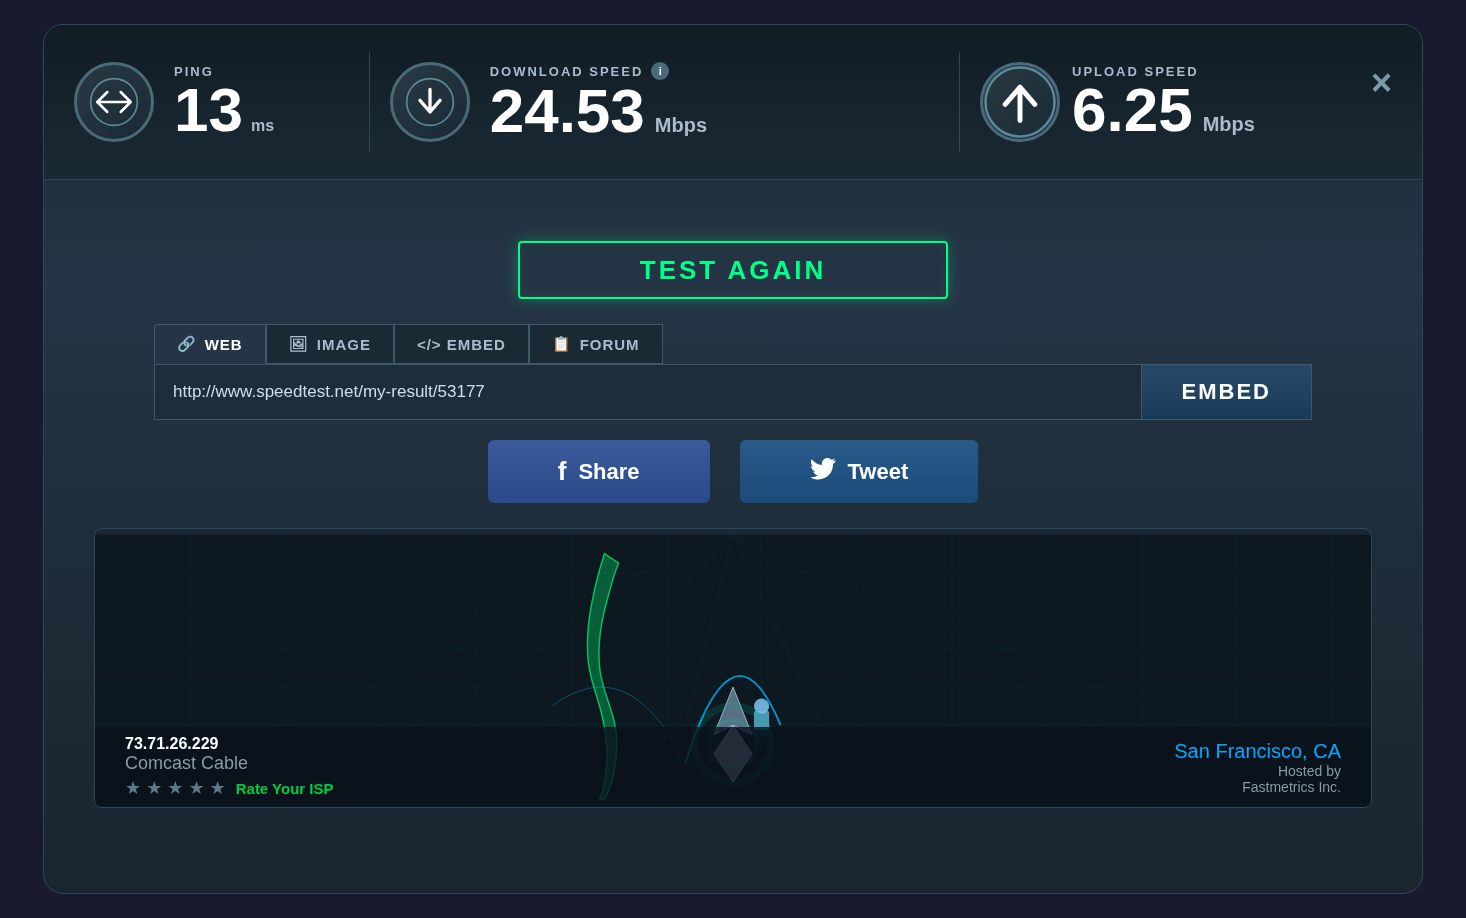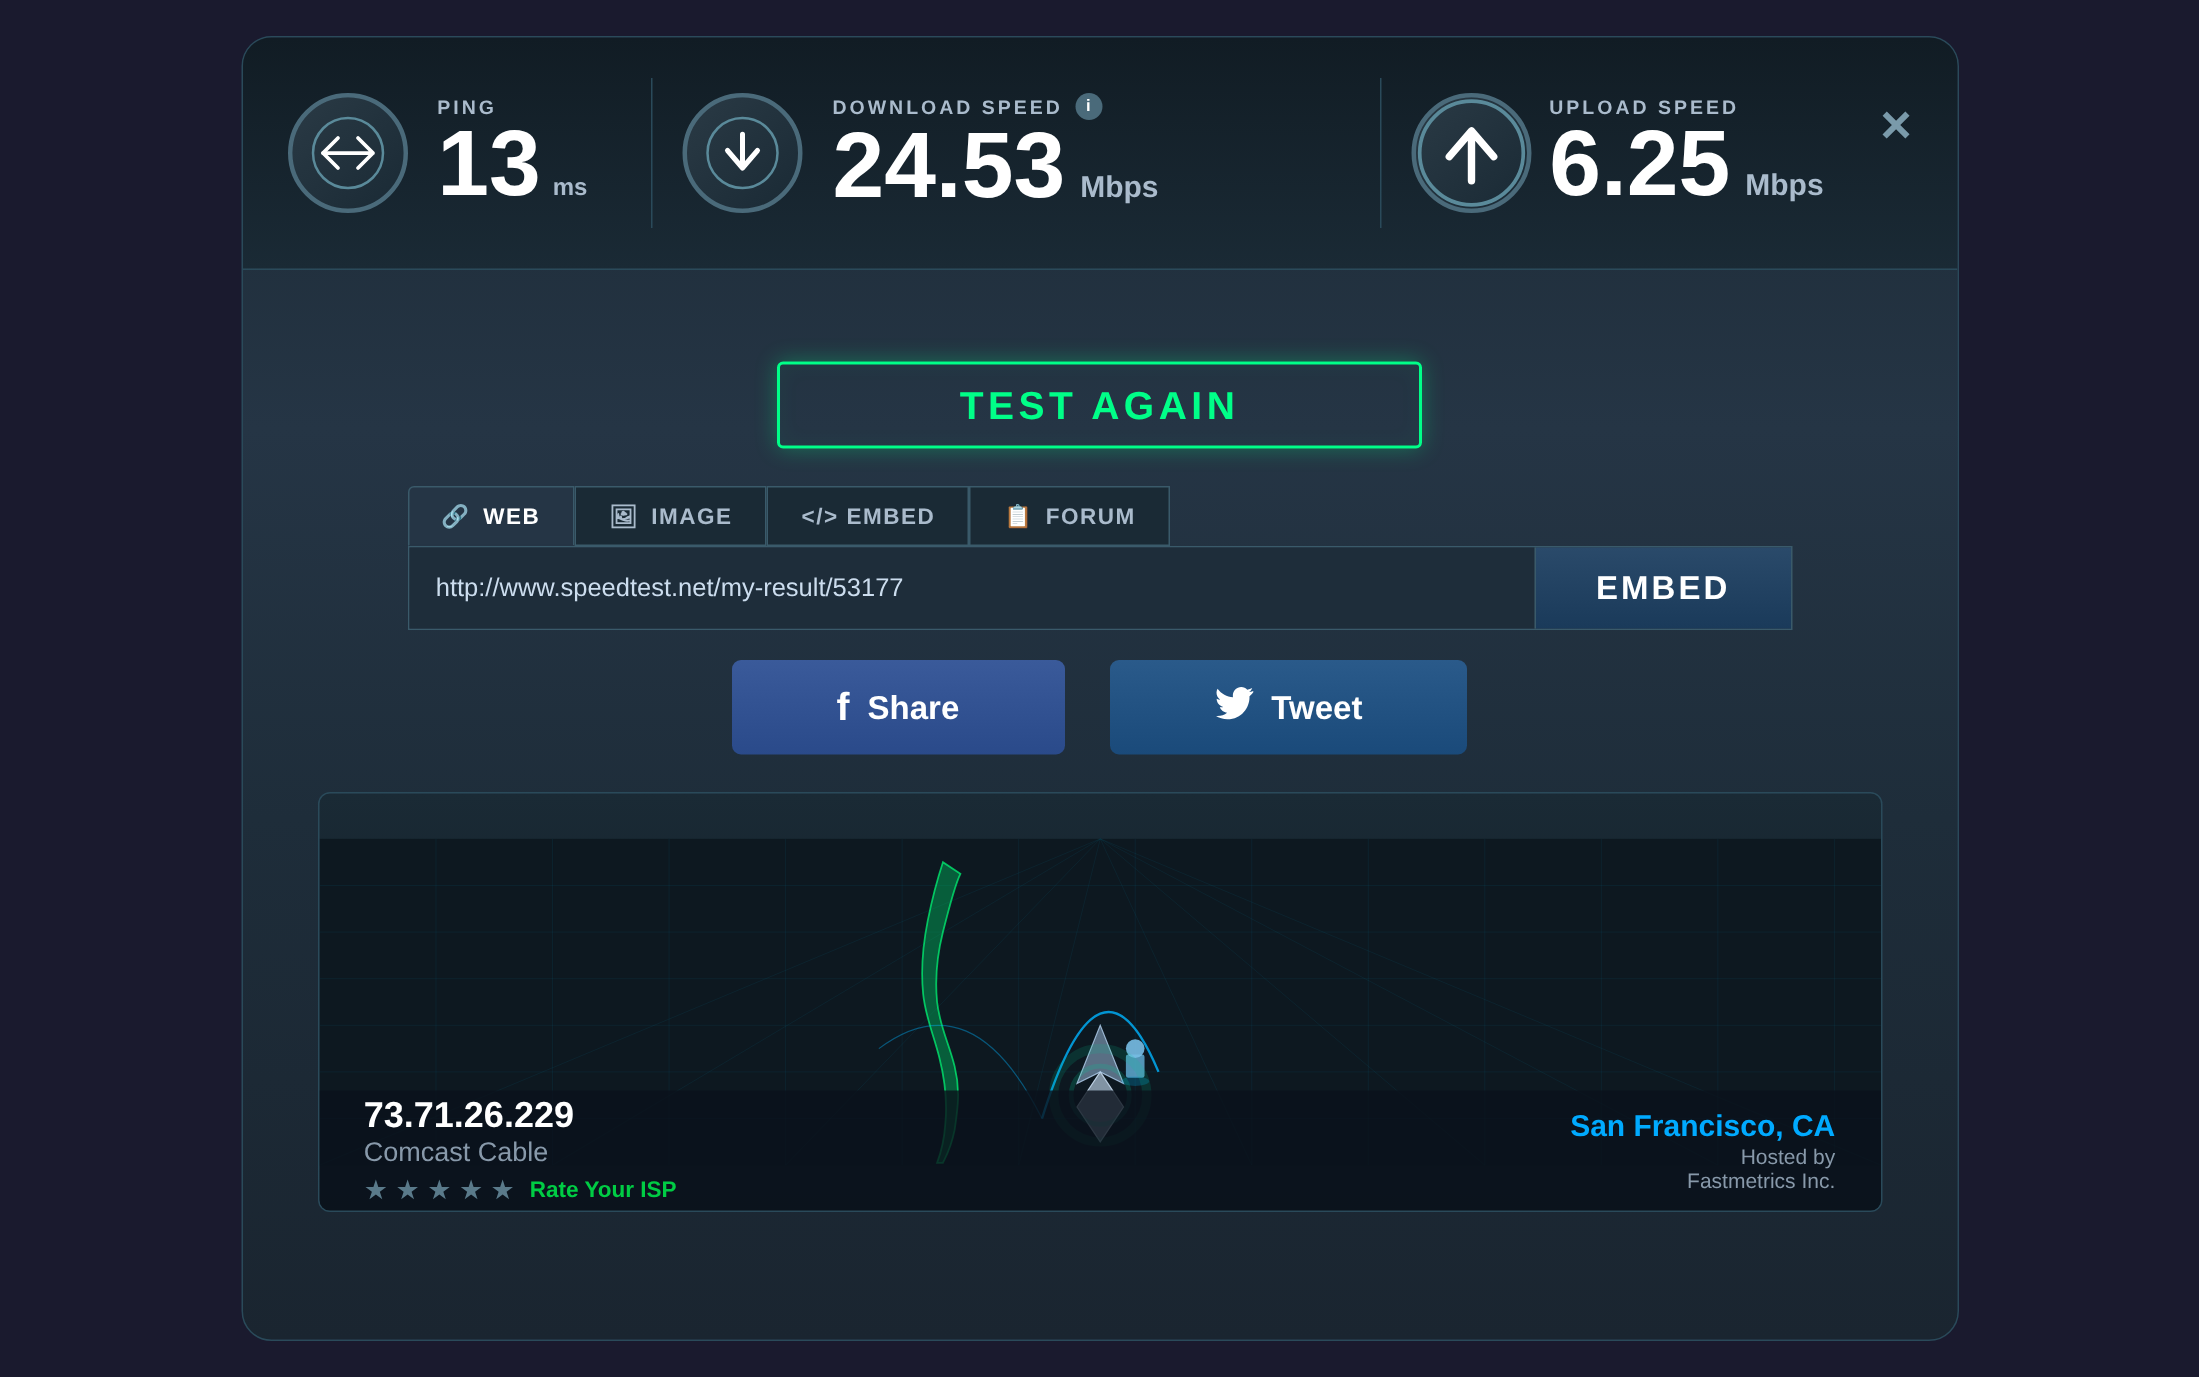--- a/index.html
+++ b/index.html
@@ -9,21 +9,21 @@
       height: 918px;
       background: #1a1a2e;
       display: flex;
       align-items: center;
       justify-content: center;
       font-family: 'Arial', sans-serif;
       overflow: hidden;
     }
 
     .speedtest-container {
-      width: 1145px;
+      width: 1380px;
       height: 870px;
       background: linear-gradient(180deg, #1c2a35 0%, #253545 30%, #1e2d3a 60%, #1a2530 100%);
       border-radius: 20px;
       border: 1px solid #2a4a5a;
       position: relative;
       overflow: hidden;
     }
 
     
     .header-bar {
@@ -341,21 +341,21 @@
       align-items: center;
       justify-content: space-between;
       padding: 0 30px;
     }
 
     .ip-info {
       color: #aabbcc;
     }
 
     .ip-address {
-      font-size: 24px;
+      font-size: 16px;
       font-weight: bold;
       color: #ffffff;
     }
 
     .isp-name {
       font-size: 18px;
       color: #8899aa;
     }
 
     .stars-row {
@@ -377,21 +377,21 @@
       margin-left: 5px;
     }
 
     .location-info {
       text-align: right;
     }
 
     .city-name {
       font-size: 20px;
       color: #00aaff;
-      font-weight: bold;
+      font-weight: normal;
     }
 
     .hosted-by {
       font-size: 14px;
       color: #8899aa;
     }
   </style>
 </head>
 <body>
 

